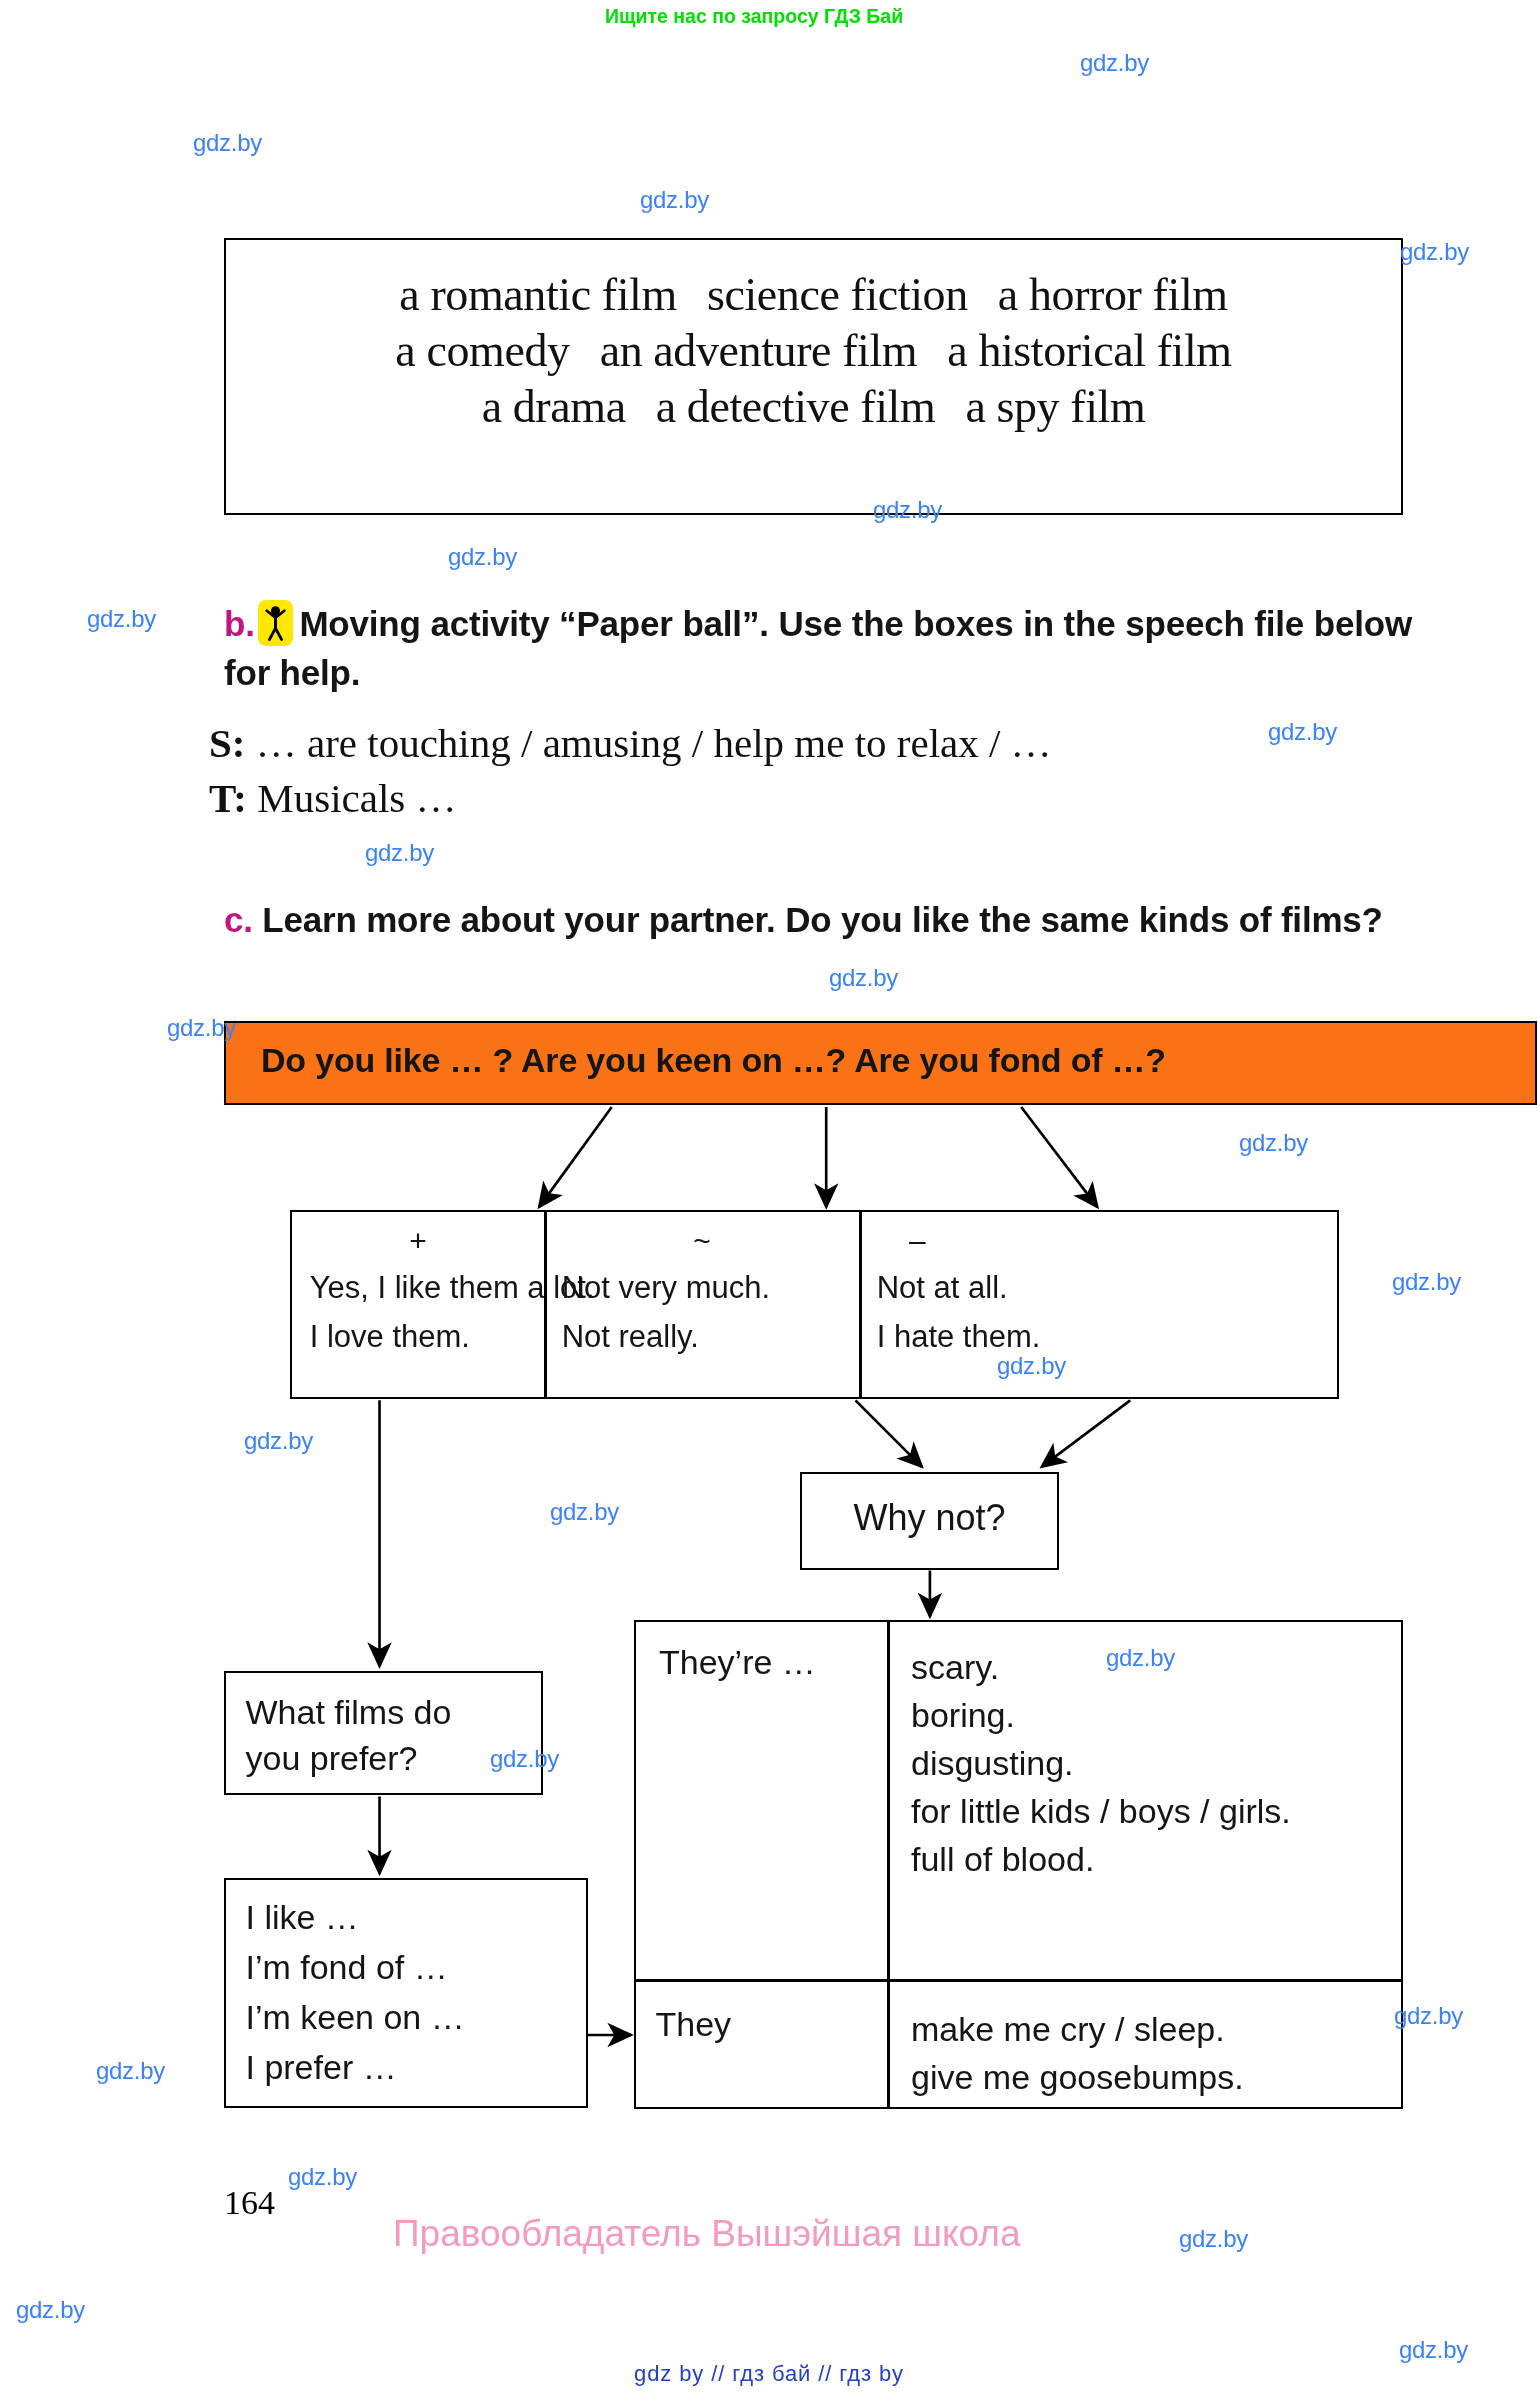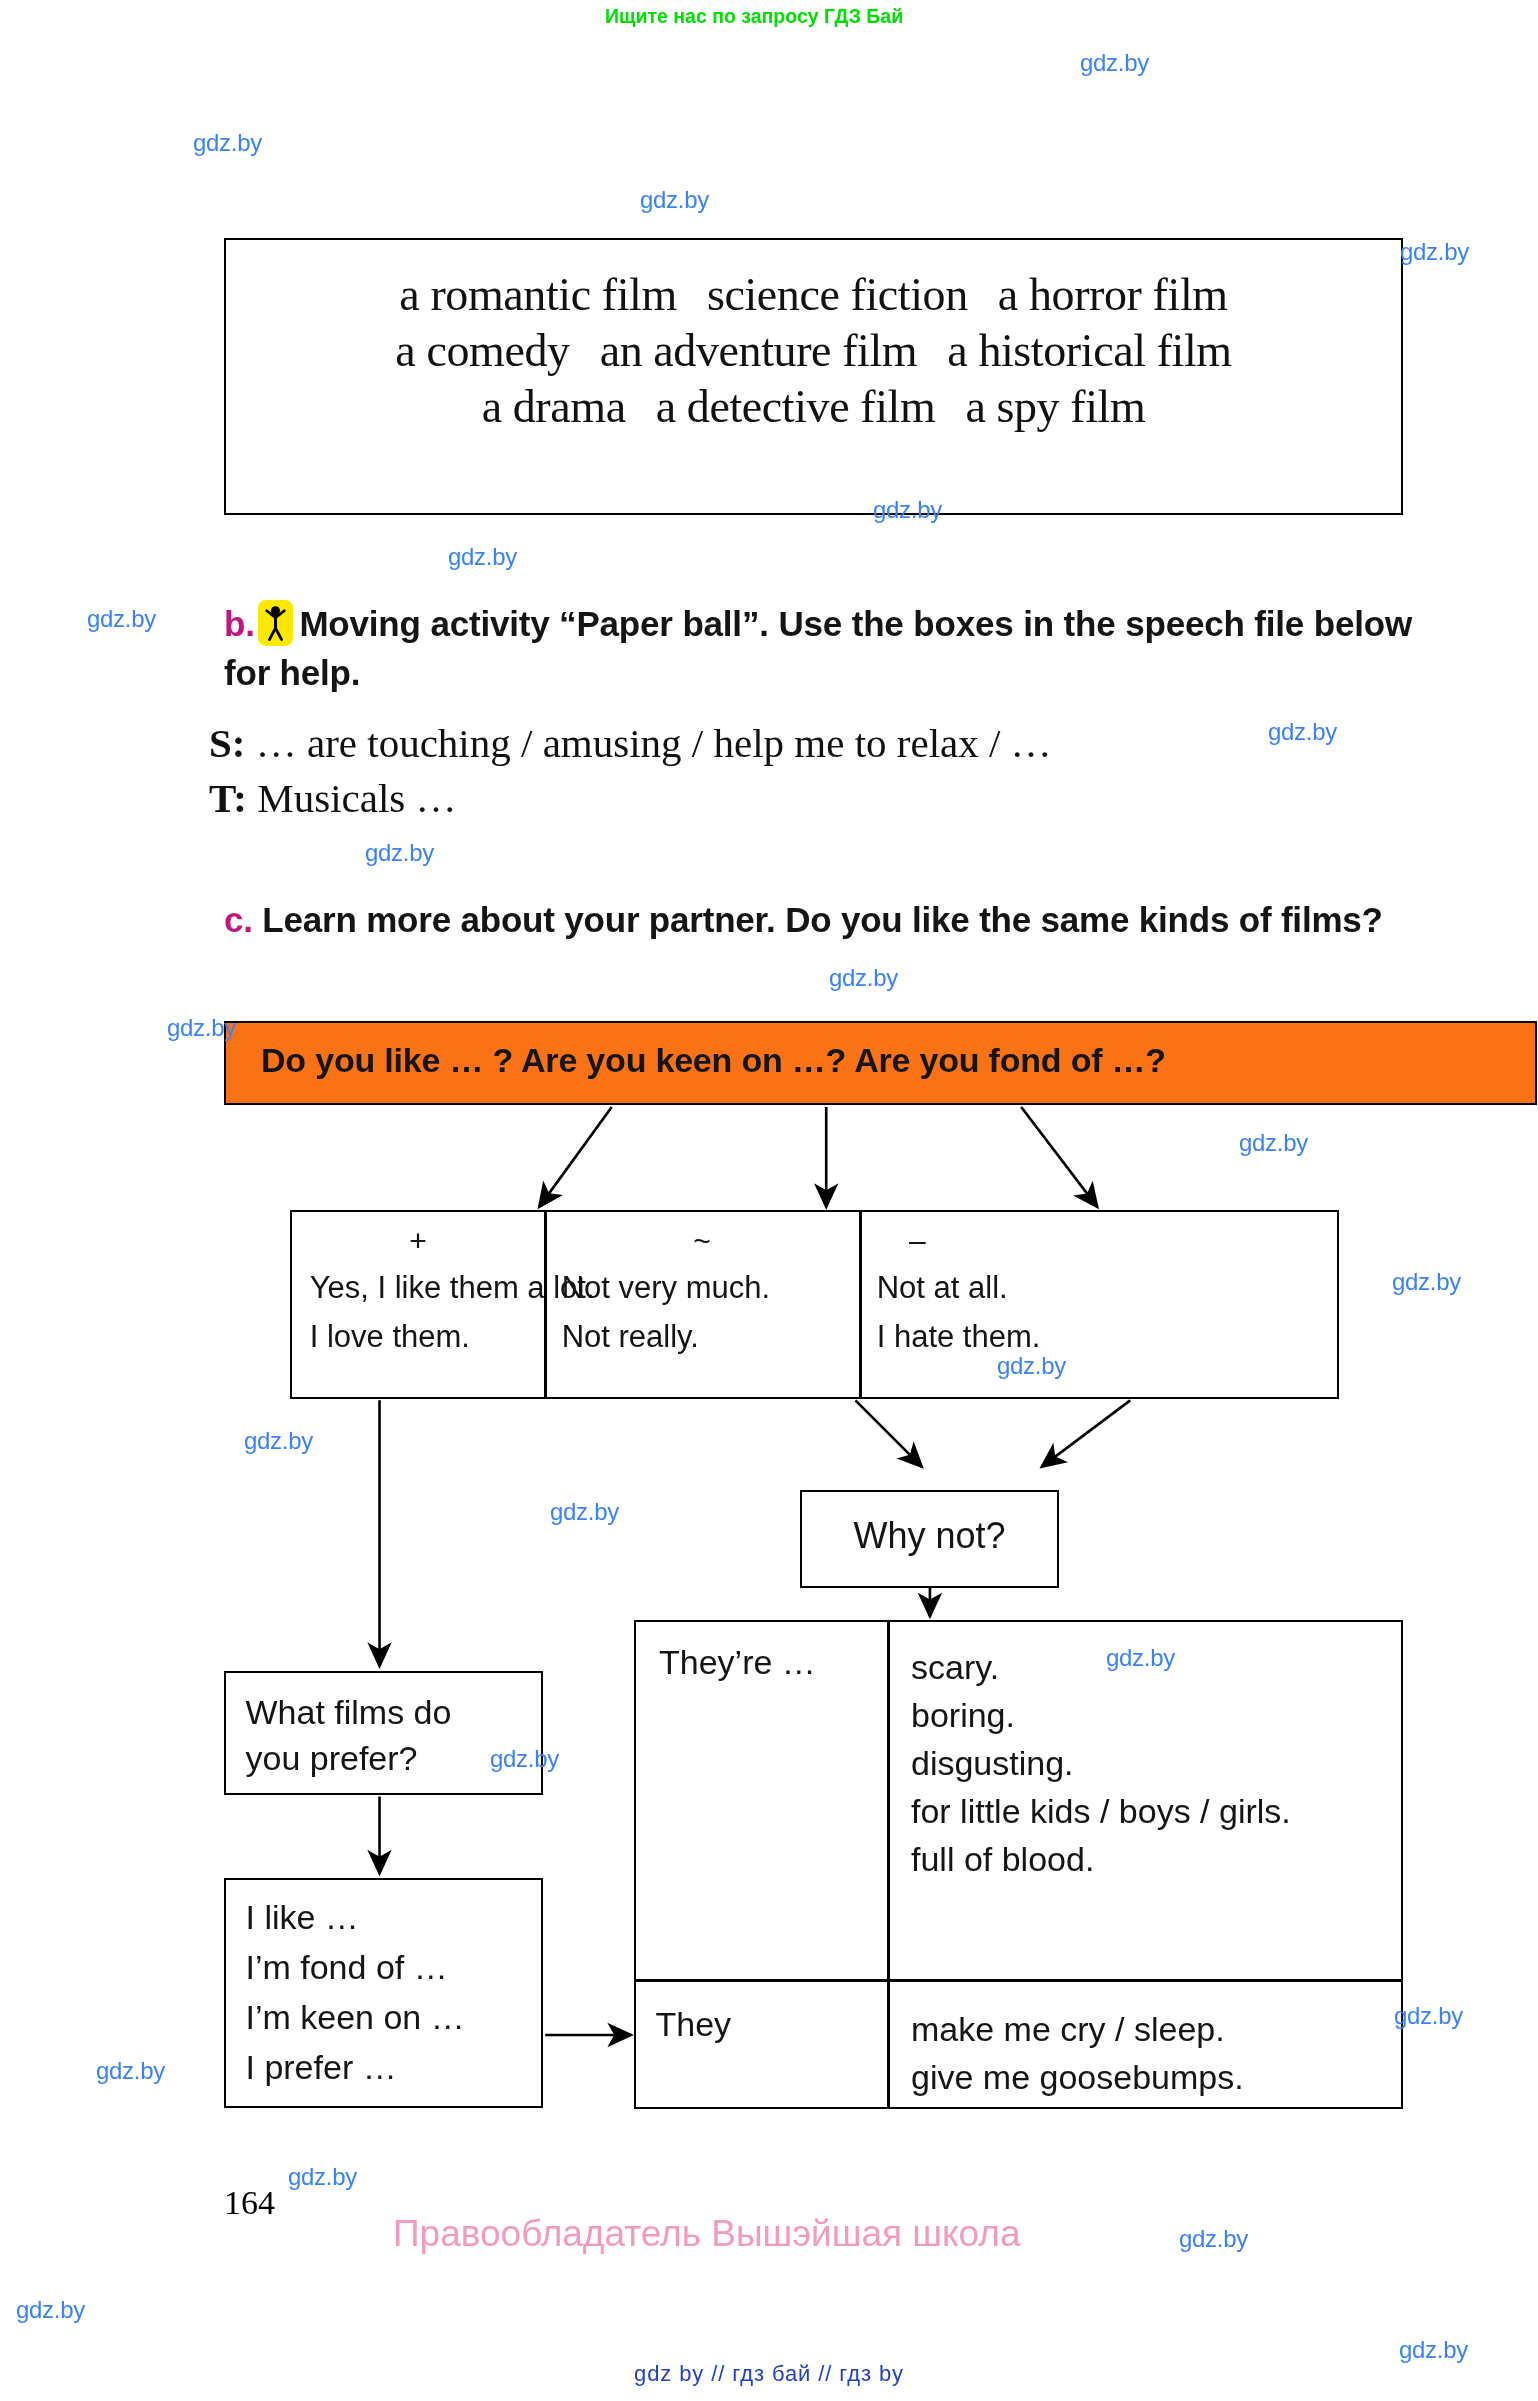--- a/index.html
+++ b/index.html
@@ -201,21 +201,20 @@
     width: 2.7px;
     height: 100%;
     background: #000000;
   }
 
   .why-box {
     left: 800px;
     top: 1472px;
     width: 259px;
     height: 98px;
-    margin-top: 18px;
   }
   .why-text {
     position: absolute;
     left: 0; top: 23px; width: 100%;
     text-align: center;
     font-family: "Liberation Sans", sans-serif;
     font-size: 36px;
     color: #151515;
   }
 
@@ -230,21 +229,21 @@
     left: 19.5px; top: 16px;
     font-family: "Liberation Sans", sans-serif;
     font-size: 34px;
     line-height: 46px;
     color: #151515;
   }
 
   .ilike-box {
     left: 224px;
     top: 1878px;
-    width: 319px;
+    width: 364px;
     height: 230px;
   }
   .ilike-text {
     position: absolute;
     left: 19.5px; top: 12.4px;
     font-family: "Liberation Sans", sans-serif;
     font-size: 34px;
     line-height: 50px;
     color: #151515;
     white-space: nowrap;

